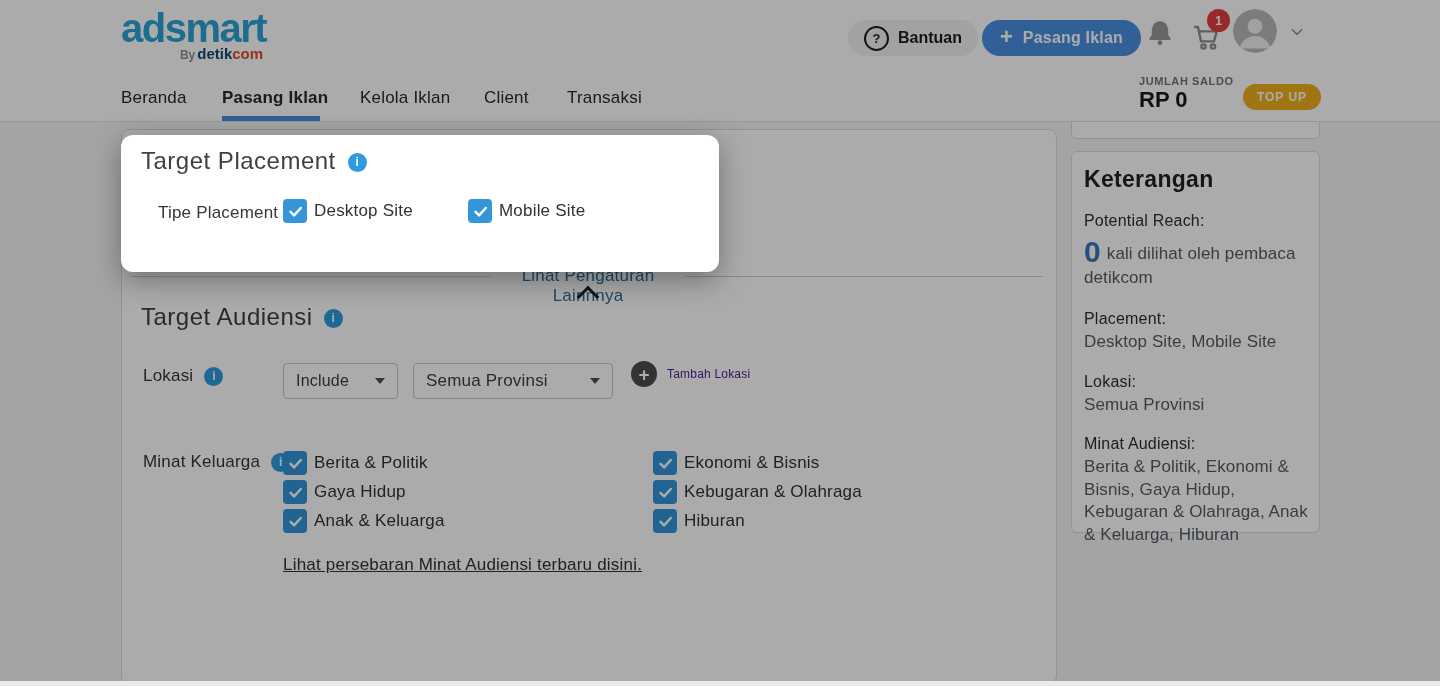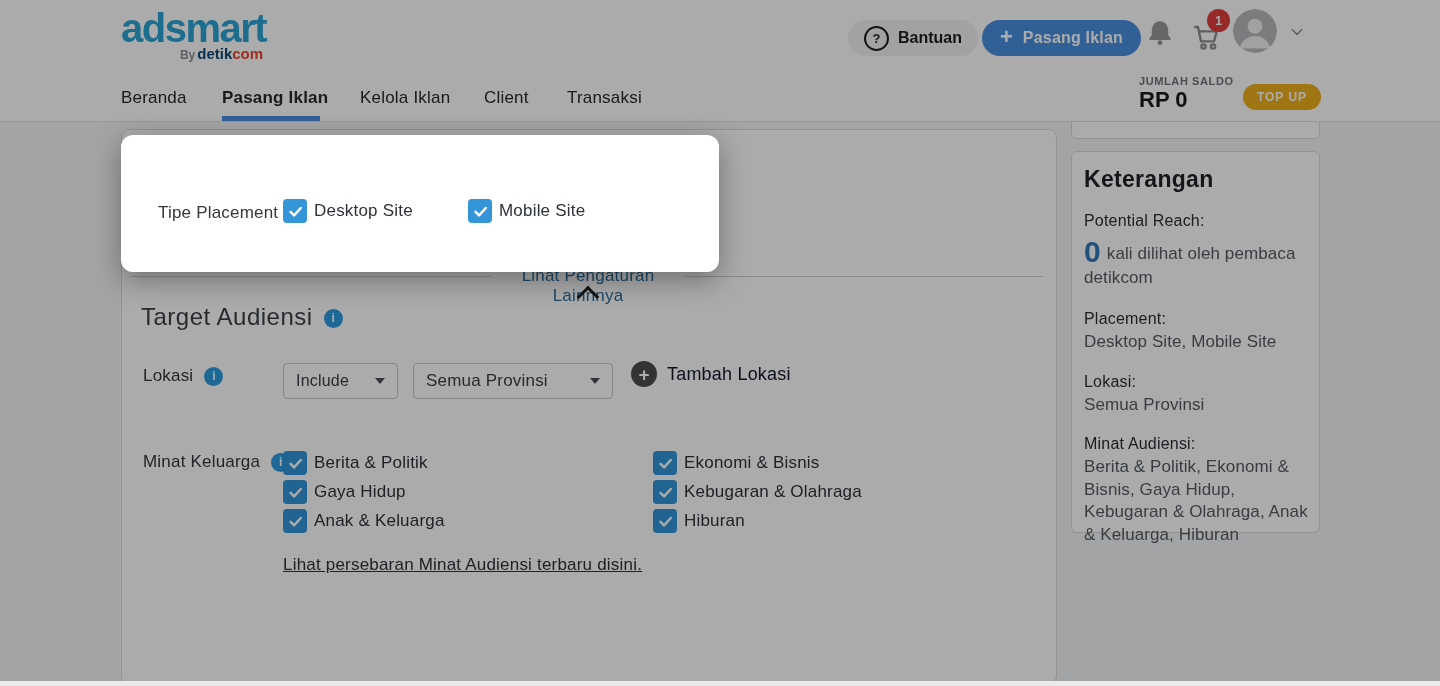--- a/index.html
+++ b/index.html
@@ -52,21 +52,21 @@
   .info{width:19px;height:19px;border-radius:50%;background:#2e9be0;color:#fff;font-size:12px;font-weight:700;display:flex;align-items:center;justify-content:center;flex:0 0 auto;cursor:pointer}
   .info::after{content:"i"}
   .field-label{font-size:17px;color:#33383c;letter-spacing:.2px}
 
   .sel{background:#fff;border:1px solid #c6c8ca;border-radius:4px;display:flex;align-items:center;justify-content:space-between;padding:17px 12px;cursor:pointer}
   .sel-text{font-size:16px;color:#3a3f44;letter-spacing:.2px}
   .caret{width:0;height:0;border-left:5px solid transparent;border-right:5px solid transparent;border-top:6px solid #4a4f54}
 
   .plus-circle{width:26px;height:26px;border-radius:50%;background:#4d4d4d;color:#fff;display:flex;align-items:center;justify-content:center;font-size:19px;font-weight:700;line-height:1}
   .plus-circle::after{content:"+"}
-  .tambah-label{font-size:18px;color:#0f172a;letter-spacing:.2px}
+  .tambah-label{font-size:12px;color:#4c1d95;letter-spacing:.2px}
 
   .cb{width:24px;height:24px;border-radius:4px;background:#3496d8;display:flex;align-items:center;justify-content:center;flex:0 0 auto;cursor:pointer}
   .cb svg{width:17px;height:17px}
   .cb-row{gap:7px}
   .cb-label{font-size:17px;color:#2e3337;letter-spacing:.2px}
 
   .persebaran{font-size:17px;color:#2e3337;text-decoration:underline;cursor:pointer;letter-spacing:.2px}
 
   
   .side-card{left:1071px;top:151px;width:249px;height:382px;background:#fff;border:1px solid #dcdcdc;border-radius:6px;padding:12px 12px;box-sizing:border-box}
@@ -247,20 +247,24 @@
   <div class="side-label mt19">Lokasi:</div>
   <div class="side-value mt3">Semua Provinsi</div>
 
   <div class="side-label mt19">Minat Audiensi:</div>
   <div class="side-value mt3" style="width:232px">Berita &amp; Politik, Ekonomi &amp; Bisnis, Gaya Hidup, Kebugaran &amp; Olahraga, Anak &amp; Keluarga, Hiburan</div>
 </div>
 
 <div class="abs overlay"></div>
 
 <div class="abs popup">
+  <div class="abs flex" style="left:20px;top:14px;gap:12px">
+    <span class="sec-title">Target Placement</span>
+    <span class="info" style="margin-top:2px"></span>
+  </div>
   <div class="abs field-label" style="left:37px;top:68px">Tipe Placement</div>
   <div class="abs flex cb-row" style="left:162px;top:64px">
     <span class="cb">
         <svg viewBox="0 0 24 24">
           <path d="M5 12.5l5 5L19.5 7" stroke="#fff" stroke-width="3.4" fill="none" stroke-linecap="round" stroke-linejoin="round"></path>
         </svg>
       </span>
     <span class="cb-label">Desktop Site</span>
   </div>
   <div class="abs flex cb-row" style="left:347px;top:64px">

